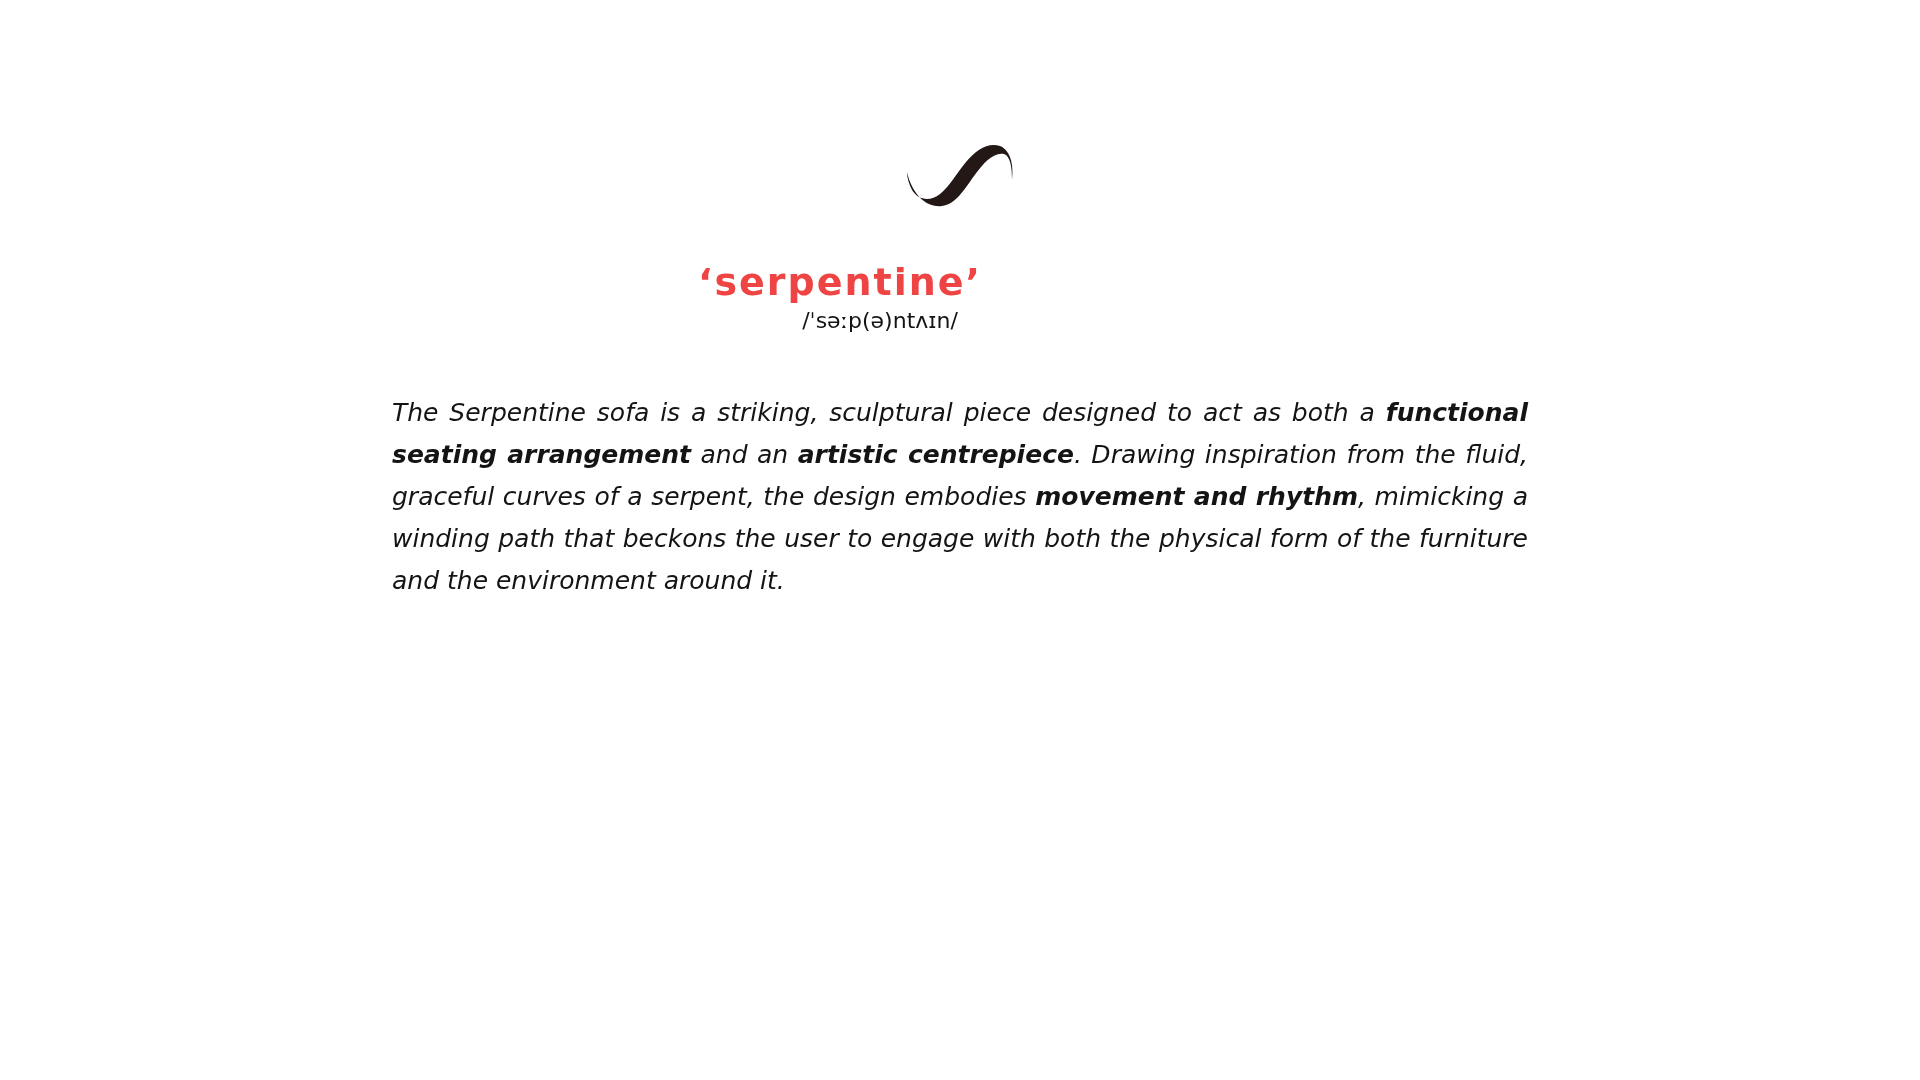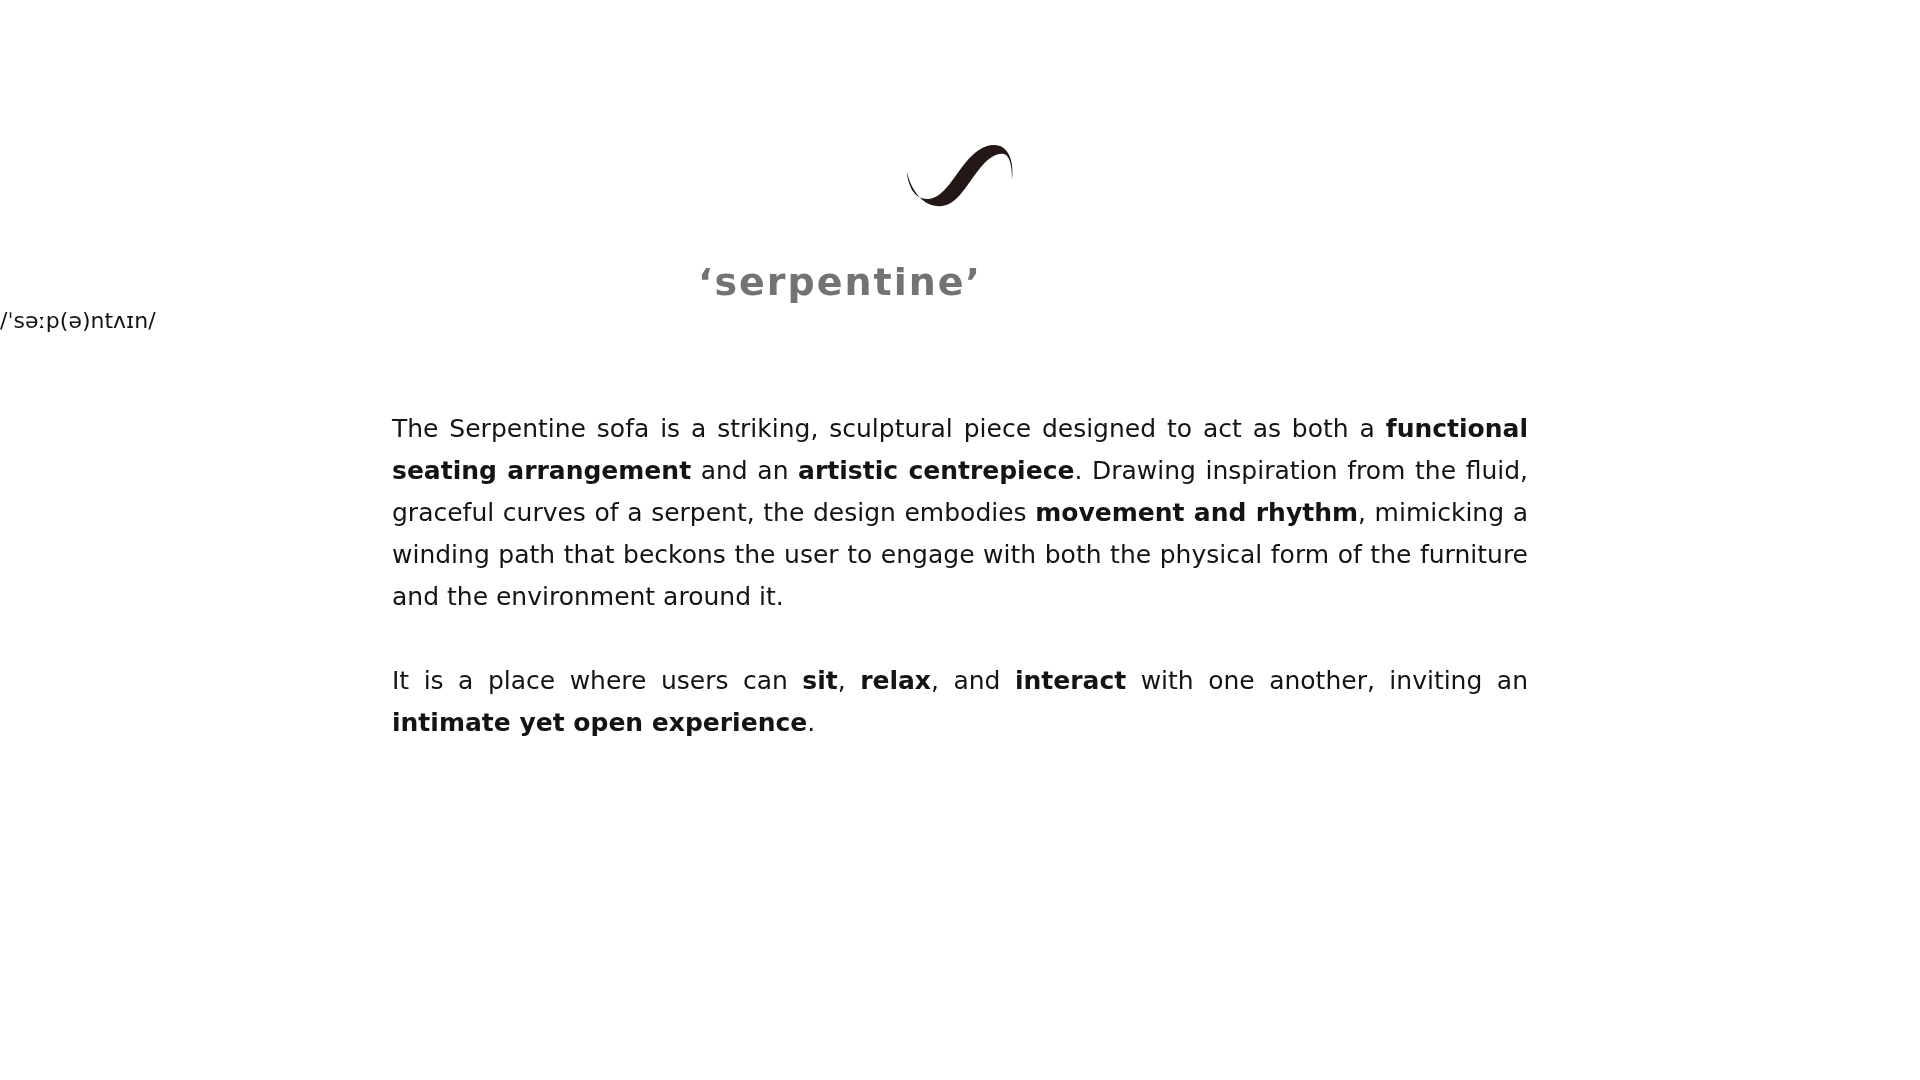--- a/index.html
+++ b/index.html
@@ -26,48 +26,49 @@
       position: absolute;
       left: 0;
       width: 1680px;
       top: 260px;
       text-align: center;
       font-family: "DejaVu Sans", sans-serif;
       font-weight: bold;
       font-size: 38px;
       letter-spacing: 2px;
       line-height: 44px;
-      color: #737373;
+      color: #ef4444;
     }
     .pronunciation {
       position: absolute;
       left: 0;
       width: 1760px;
       top: 307px;
-      text-align: left;
+      text-align: center;
       font-family: "DejaVu Sans", sans-serif;
       font-size: 22px;
       line-height: 28px;
       color: #141414;
     }
     .body-text {
       position: absolute;
       left: 392px;
       top: 392px;
       width: 1136px;
       font-family: "DejaVu Sans", sans-serif;
       font-size: 25px;
       line-height: 42px;
       text-align: justify;
       color: #141414;
     }
     .body-text p {
-      margin: 16px 0 42px 0;
+      margin: 0 0 42px 0;
       text-align: justify;
       text-align-last: left;
+      font-style: italic;
     }
     .body-text b {
       font-weight: bold;
     }
   </style>
 </head>
 <body>
 
 <svg class="logo" viewBox="0 0 112 74" xmlns="http://www.w3.org/2000/svg">
   <path d="M3 30
@@ -82,16 +83,13 @@
            C 5 42, 3 36, 3 30 Z" fill="#231815"></path>
 </svg>
 
 <div class="title">‘serpentine’</div>
 <div class="pronunciation">/ˈsəːp(ə)ntʌɪn/</div>
 
 <div class="body-text">
   <p>
     <span>The Serpentine sofa is a striking, sculptural piece designed to act as both a </span><b>functional seating arrangement</b><span> and an </span><b>artistic centrepiece</b><span>. Drawing inspiration from the fluid, graceful curves of a serpent, the design embodies </span><b>movement and rhythm</b><span>, mimicking a winding path that beckons the user to engage with both the physical form of the furniture and the environment around it.</span>
   </p>
-  <p>
-    <span>It is a place where users can </span><b>sit</b><span>, </span><b>relax</b><span>, and </span><b>interact</b><span> with one another, inviting an </span><b>intimate yet open experience</b><span>.</span>
-  </p>
 </div>
 
 </body></html>

